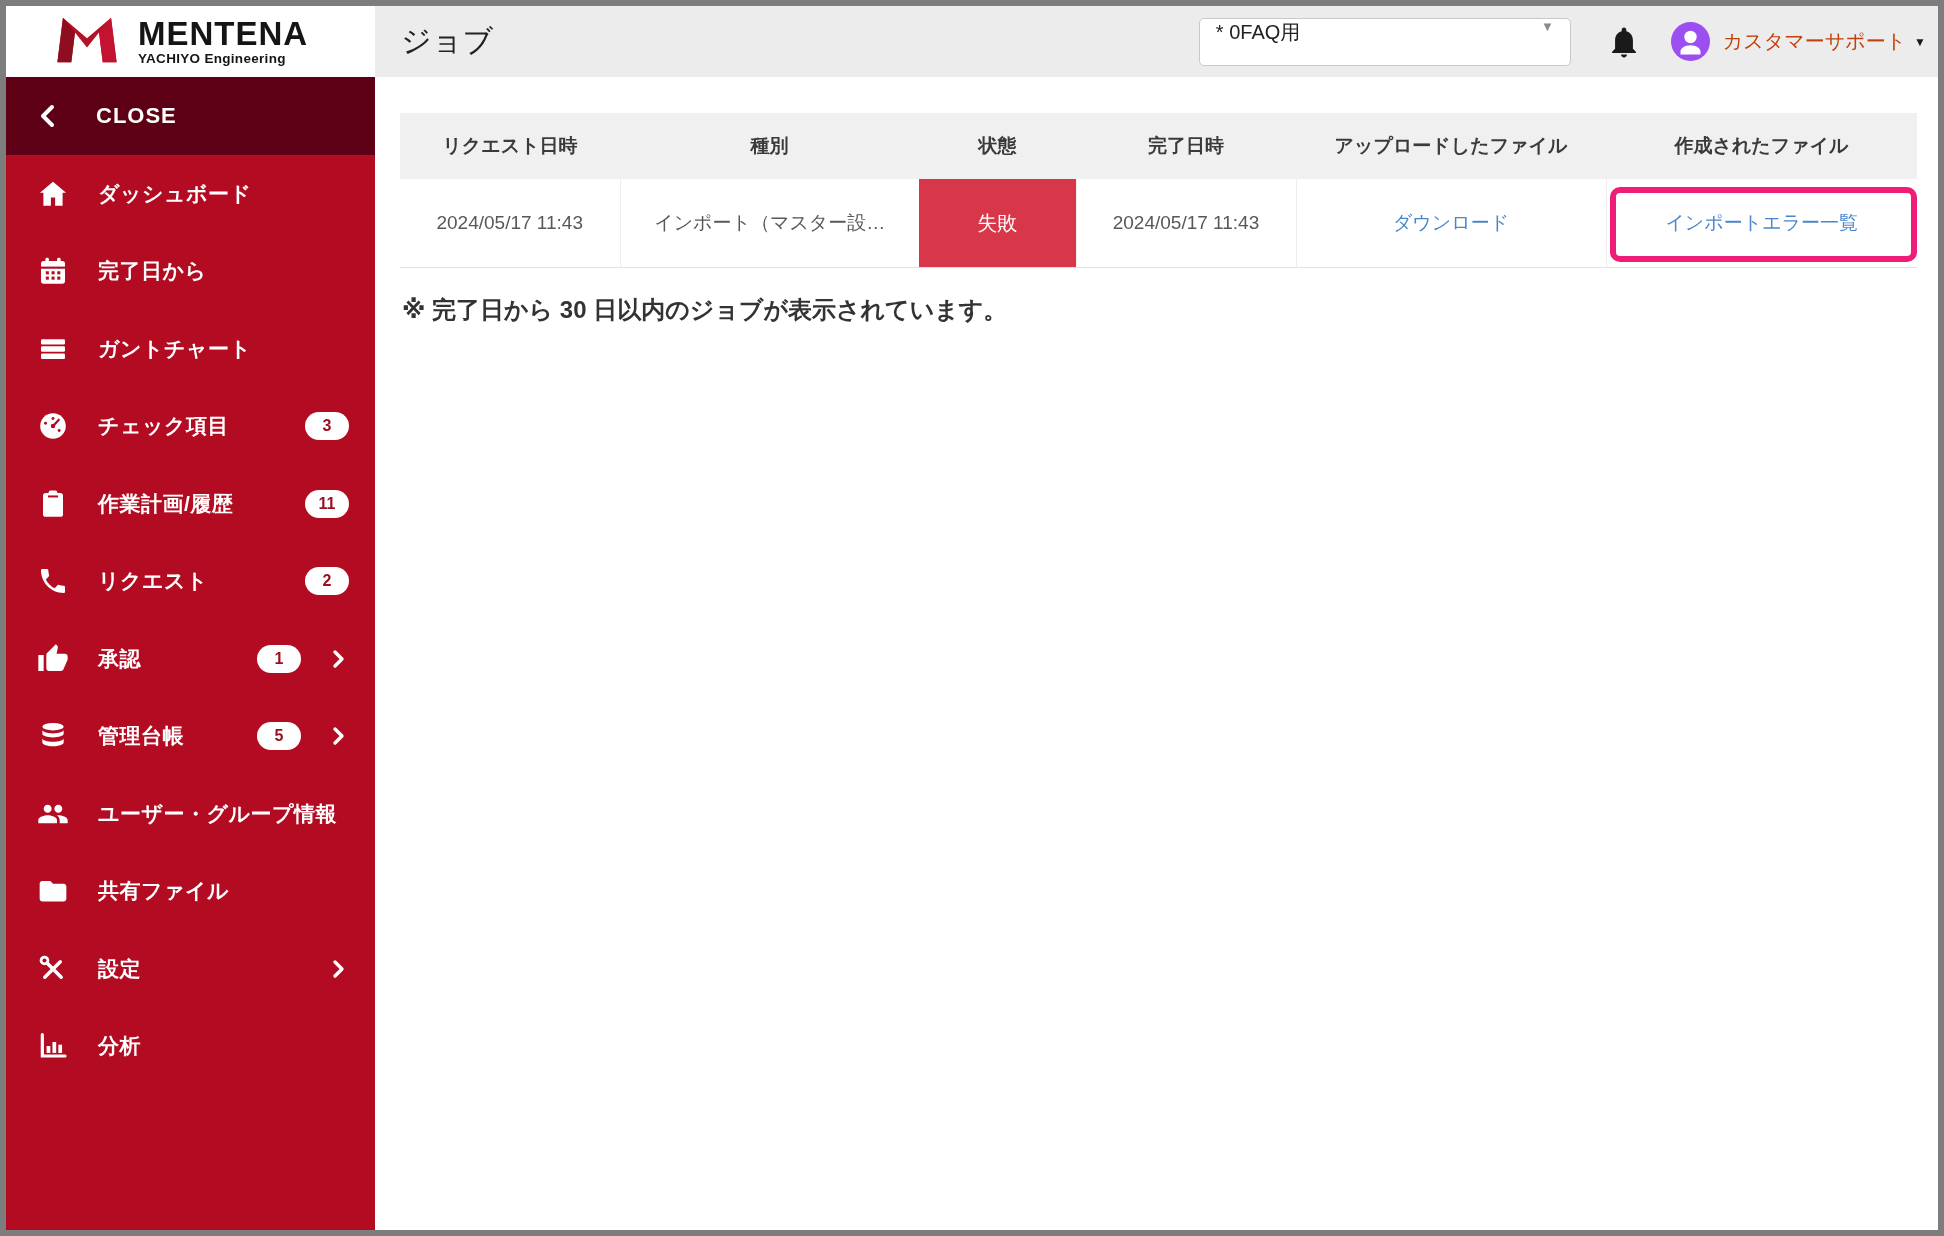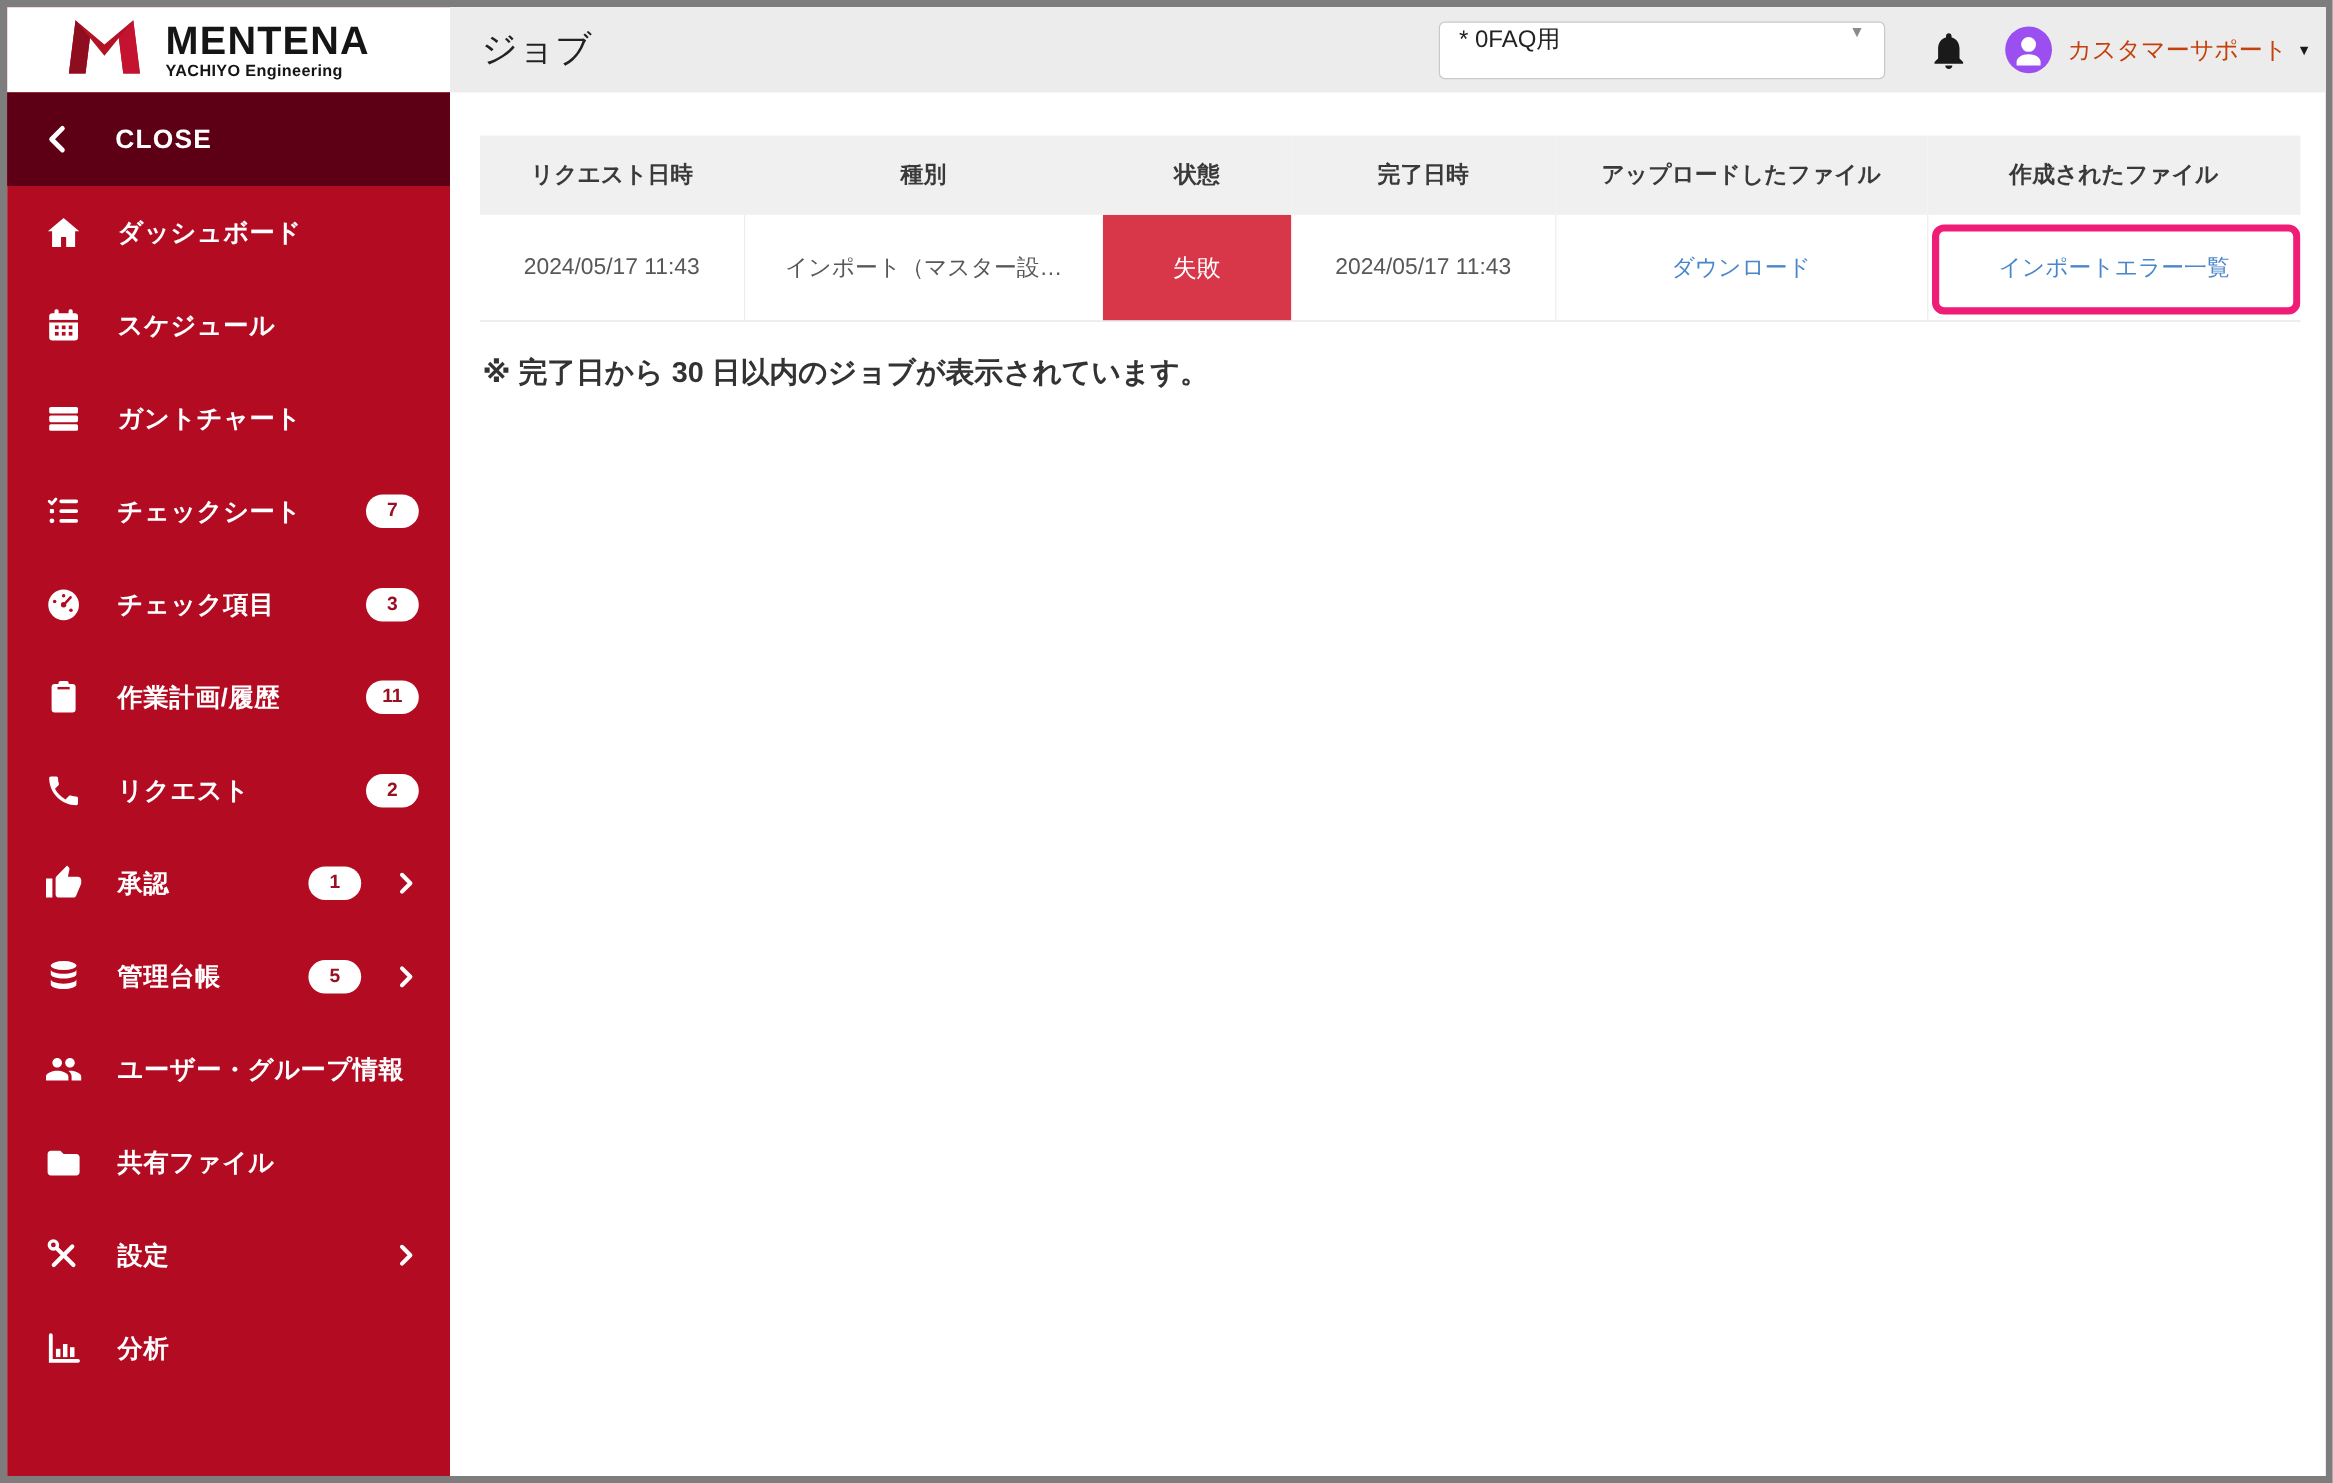--- a/index.html
+++ b/index.html
@@ -145,48 +145,34 @@
             <rect x="15.1" y="2" width="2.6" height="4.8" rx="1.1"></rect>
             <rect x="3" y="8.7" width="18" height="1.6" fill="#b20b22"></rect>
             <rect x="6.6" y="12.2" width="2.3" height="2.3" fill="#b20b22"></rect>
               <rect x="10.9" y="12.2" width="2.3" height="2.3" fill="#b20b22"></rect>
               <rect x="15.2" y="12.2" width="2.3" height="2.3" fill="#b20b22"></rect>
             <rect x="6.6" y="16.2" width="2.3" height="2.3" fill="#b20b22"></rect>
               <rect x="10.9" y="16.2" width="2.3" height="2.3" fill="#b20b22"></rect>
               <rect x="15.2" y="16.2" width="2.3" height="2.3" fill="#b20b22"></rect>
           </svg>
         </span>
-        <span class="nav-label">スケジュール</span>
+        <span class="nav-label">完了日から</span>
       </div>
 
       <div class="nav-item">
         <span class="nav-icon">
           <svg width="32" height="32" viewBox="0 0 24 24" fill="#fff">
             <rect x="3" y="4.6" width="18" height="4.1" rx="1"></rect>
             <rect x="3" y="10" width="18" height="4.1" rx="1"></rect>
             <rect x="3" y="15.4" width="18" height="4.1" rx="1"></rect>
           </svg>
         </span>
         <span class="nav-label">ガントチャート</span>
       </div>
 
-      <div class="nav-item">
-        <span class="nav-icon">
-          <svg width="32" height="32" viewBox="0 0 24 24" fill="#fff">
-            <path d="M3 5.8 4.6 7.4 7.2 4.4" fill="none" stroke="#fff" stroke-width="1.8" stroke-linecap="round" stroke-linejoin="round"></path>
-            <rect x="9.4" y="4.7" width="11.6" height="2.3" rx="1"></rect>
-            <rect x="3.4" y="10.7" width="2.6" height="2.6" rx=".6"></rect>
-            <rect x="9.4" y="10.8" width="11.6" height="2.3" rx="1"></rect>
-            <circle cx="4.7" cy="18" r="1.5"></circle>
-            <rect x="9.4" y="16.9" width="11.6" height="2.3" rx="1"></rect>
-          </svg>
-        </span>
-        <span class="nav-label">チェックシート</span>
-        <span class="nav-badge">7</span>
-      </div>
 
       <div class="nav-item">
         <span class="nav-icon">
           <svg width="32" height="32" viewBox="0 0 24 24" fill="#fff">
             <circle cx="12" cy="12" r="9.6"></circle>
             <circle cx="12" cy="12" r="1.7" fill="#b20b22"></circle>
             <rect x="11.3" y="4.8" width="1.6" height="6.4" rx=".8" fill="#b20b22" transform="rotate(42 12 12)"></rect>
             <circle cx="6.4" cy="10" r="1.1" fill="#b20b22"></circle>
             <circle cx="12" cy="6.4" r="1.1" fill="#b20b22"></circle>
             <circle cx="16.6" cy="15.4" r="1.1" fill="#b20b22"></circle>

